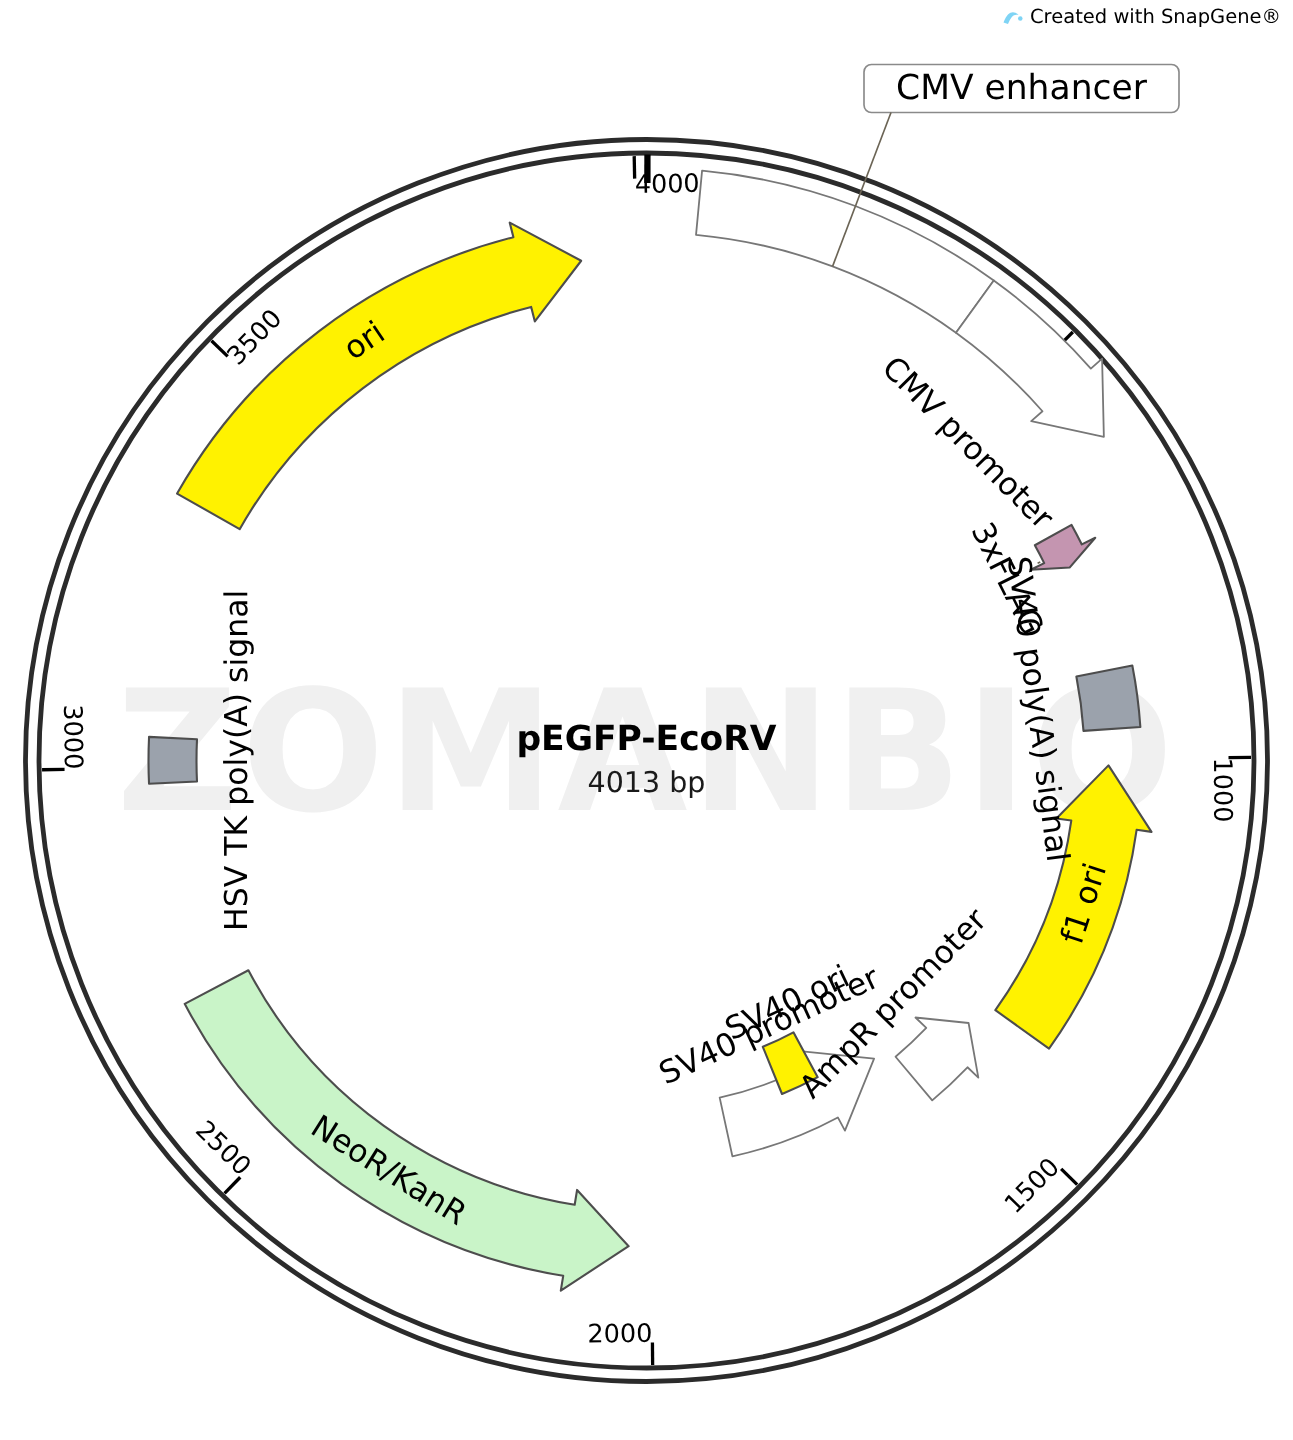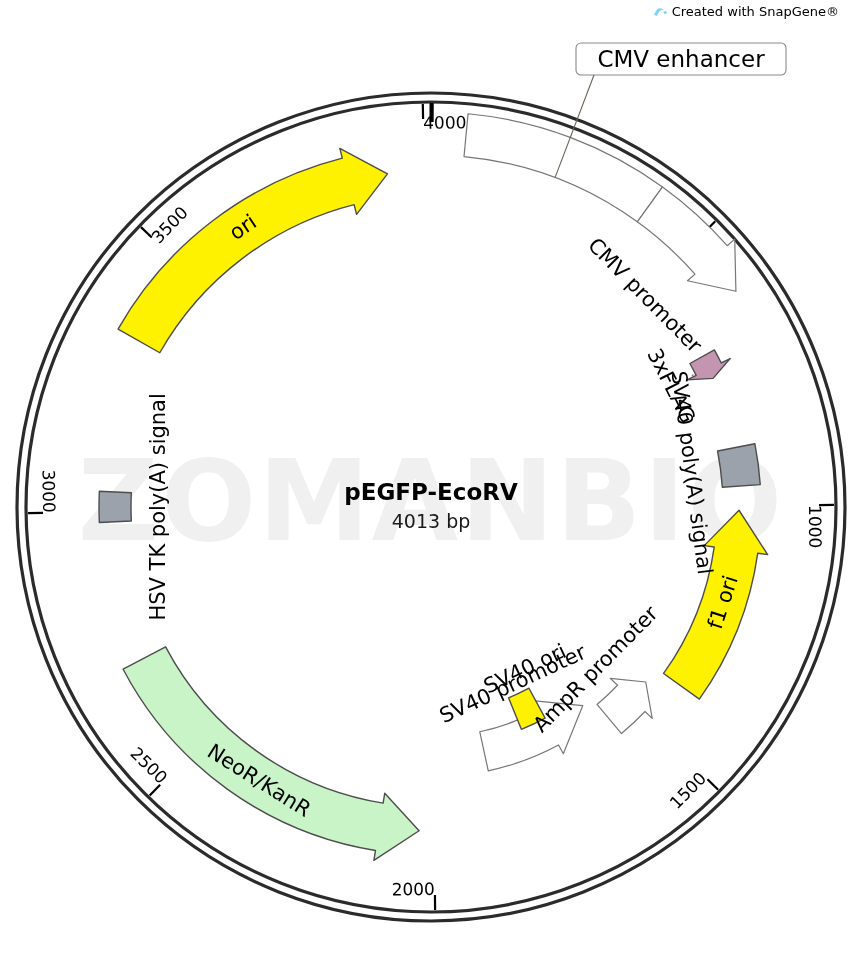--- a/index.html
+++ b/index.html
@@ -18,21 +18,21 @@
   .tick-label{font-size:17px;fill:#000;
       font-family:"DejaVu Sans","Liberation Sans",sans-serif;}
   .boxed-label{font-size:23px;fill:#000;
       font-family:"DejaVu Sans","Liberation Sans",sans-serif;}
   .backbone{fill:none;stroke:#2b2b2b;}
   .tickline{stroke:#000;stroke-width:2.2;}
   .leader{stroke:#6b6455;stroke-width:1.1;fill:none;}
   .brandtxt{font-size:13px;fill:#b9b9b9;
       font-family:"DejaVu Sans","Liberation Sans",sans-serif;}
   .brandtxt .hot{fill:#f08a7a;}
-  #brand{position:absolute;right:23px;top:4px;display:flex;align-items:center;gap:4px;}
+  #brand{position:absolute;right:8px;top:4px;display:flex;align-items:center;gap:4px;}
 </style>
 </head>
 <body>
 
 <div id="stage">
 
   <svg id="map" width="862" height="960" viewBox="0 0 862 960">
     <g id="watermark-layer">
       <text class="wm" id="wm-text" x="431" y="540" text-anchor="middle">ZOMANBIO</text>
     </g>

